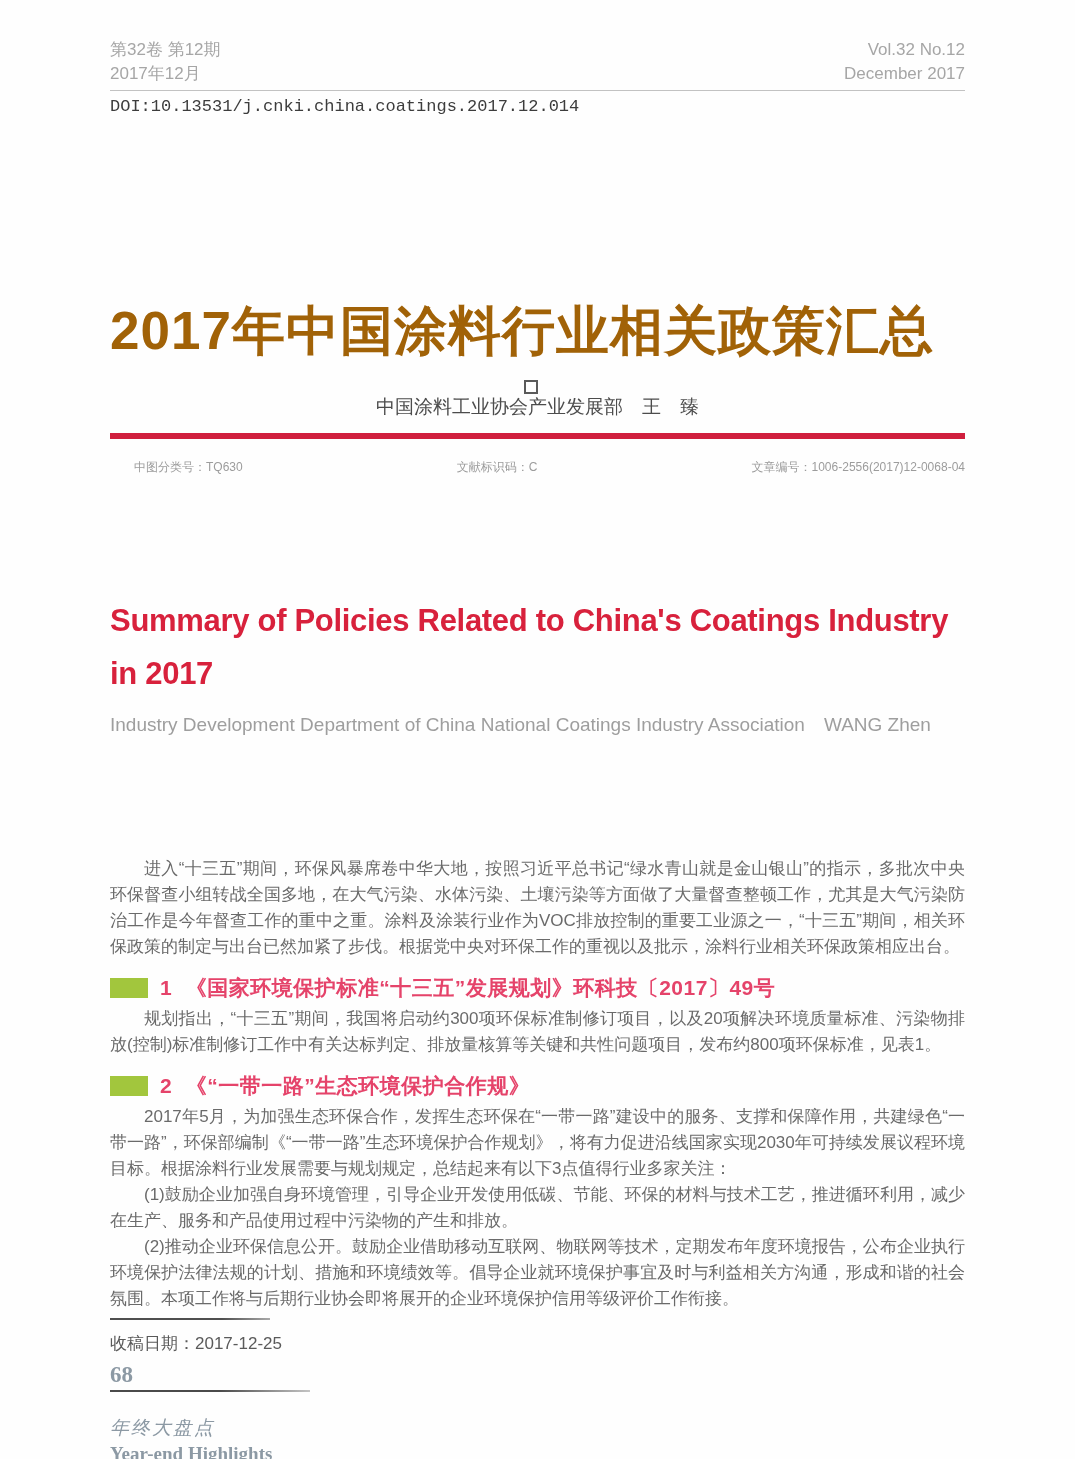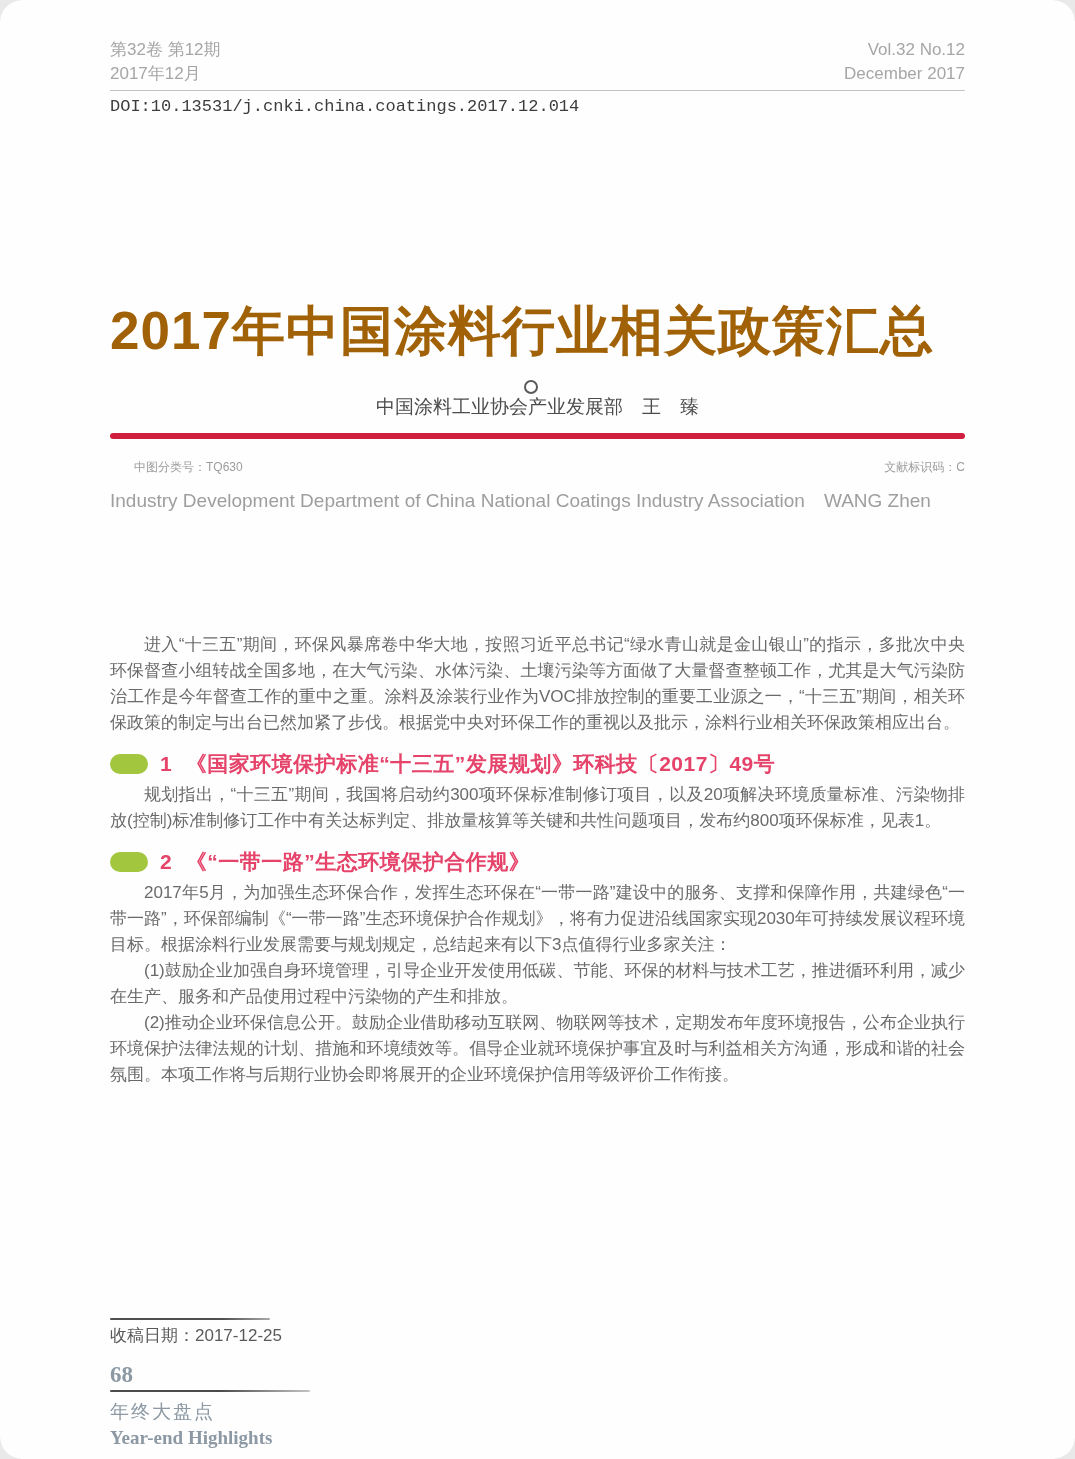--- a/index.html
+++ b/index.html
@@ -1,15 +1,15 @@
 <!DOCTYPE html>
 <html><head>
 <meta charset="utf-8">
 <style>
-  * { margin: 0; padding: 0; box-sizing: border-box; border-radius: 22px; }
+  * { margin: 0; padding: 0; box-sizing: border-box; }
   html, body { background: #e9e9e9; }
   .page {
     position: relative;
     width: 1075px; height: 1459px;
     margin: 0 auto;
     background: #fefefe;
     font-family: "Liberation Sans", sans-serif;
     padding: 38px 110px 0 110px;
     overflow: hidden;
   }
@@ -48,25 +48,25 @@
   
   .bodytext { margin-top: 118px; color: #6a6a6a; font-size: 17px; line-height: 26px; }
   .bodytext p { text-indent: 2em; text-align: justify; }
   .sec-head { display: flex; align-items: center; margin: 15px 0 5px 0; }
   .green-sq { width: 38px; height: 20px; background: #a2c63d; margin-right: 12px; flex: 0 0 auto; }
   .sec-num { color: #e5436a; font-size: 21px; font-weight: bold; margin-right: 14px; }
   .sec-title { color: #e5436a; font-size: 21px; font-weight: bold; letter-spacing: 0.5px; }
   
   .received { position: absolute; left: 110px; top: 1318px; }
   .rcv-line { width: 160px; height: 2px; background: linear-gradient(to right, #4f4f4f 70%, #a9a9a9 100%); }
-  .rcv-text { margin-top: 4px; font-size: 17px; color: #5a5a5a; }
+  .rcv-text { margin-top: 12px; font-size: 17px; color: #5a5a5a; }
   .pfooter { position: absolute; left: 110px; top: 1362px; color: #8c99a4; }
   .pnum { font-family: "Liberation Serif", serif; font-size: 23px; font-weight: bold; }
   .pline { width: 200px; height: 2px; margin-top: 2px; background: linear-gradient(to right, #4a4a4a 55%, #c4c4c4 100%); }
-  .col-cn { margin-top: 7px; font-family: "Liberation Serif", serif; font-size: 19px; letter-spacing: 2px; }
+  .col-cn { margin-top: 23px; font-family: "Liberation Serif", serif; font-size: 19px; letter-spacing: 2px; font-style: italic; }
   .col-en { margin-top: 2px; font-family: "Liberation Serif", serif; font-size: 19px; font-weight: bold; }
 </style>
 </head>
 <body>
 
 <div class="page">
 
   <div class="jheader">
     <div class="jh-left">
       <div>第32卷 第12期</div>
@@ -85,22 +85,25 @@
   <div class="author-row">
     <span class="marker-sq"></span>
     <span>中国涂料工业协会产业发展部　王　臻</span>
   </div>
 
   <div class="red-rule"></div>
 
   <div class="meta-row">
     <span>中图分类号：TQ630</span>
     <span>文献标识码：C</span>
+    <span>文章编号：1006-2556(2017)12-0068-04</span>
   </div>
 
+  <h2 class="title-en">Summary of Policies Related to China's Coatings Industry
+in 2017</h2>
   <div class="author-en">Industry Development Department of China National Coatings Industry Association　WANG Zhen</div>
 
   <div class="bodytext">
     <p>进入“十三五”期间，环保风暴席卷中华大地，按照习近平总书记“绿水青山就是金山银山”的指示，多批次中央环保督查小组转战全国多地，在大气污染、水体污染、土壤污染等方面做了大量督查整顿工作，尤其是大气污染防治工作是今年督查工作的重中之重。涂料及涂装行业作为VOC排放控制的重要工业源之一，“十三五”期间，相关环保政策的制定与出台已然加紧了步伐。根据党中央对环保工作的重视以及批示，涂料行业相关环保政策相应出台。</p>
 
     <div class="sec-head">
       <span class="green-sq"></span>
       <span class="sec-num">1</span>
       <span class="sec-title">《国家环境保护标准“十三五”发展规划》环科技〔2017〕49号</span>
     </div>

